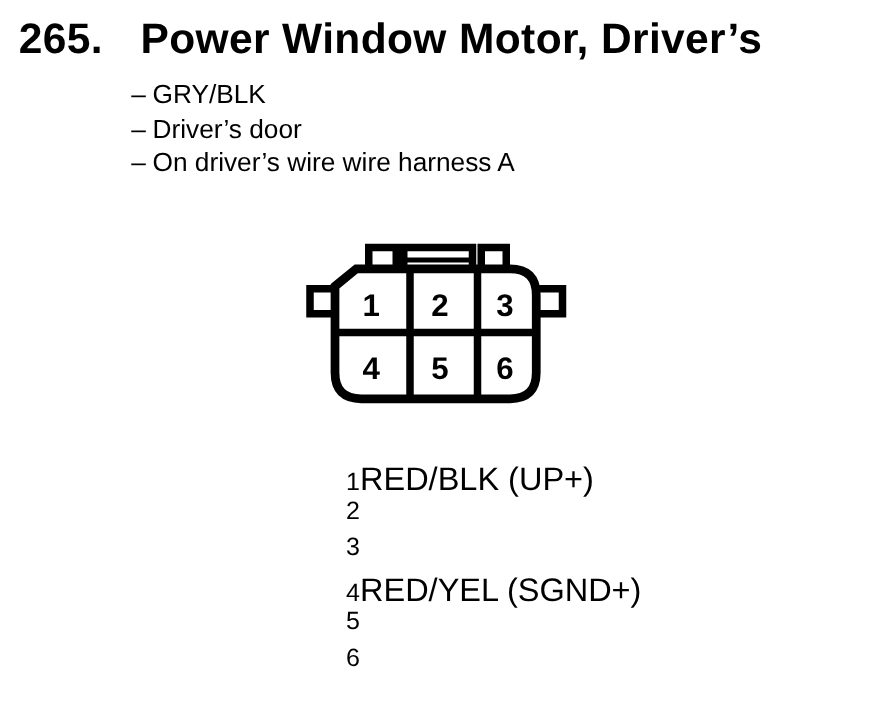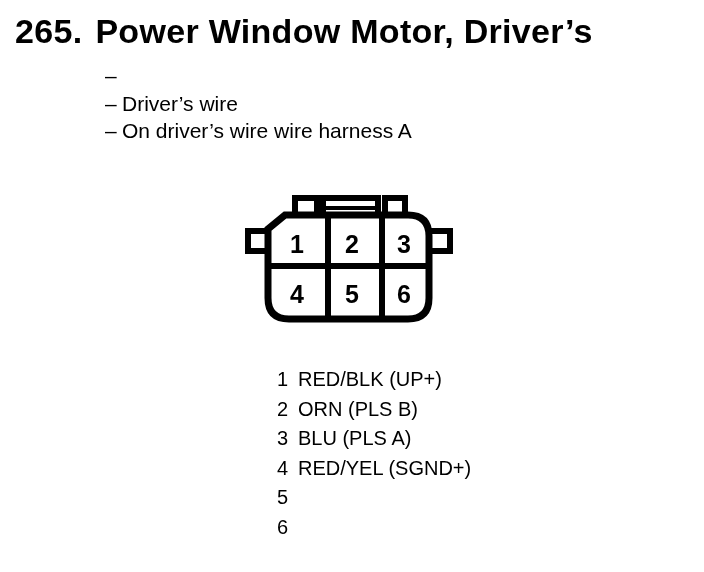--- a/index.html
+++ b/index.html
@@ -9,21 +9,21 @@
     position: relative;
     font-family: "Liberation Sans", sans-serif;
     color: #000000;
     overflow: hidden;
   }
   .page { position: absolute; inset: 0; background: #ffffff; }
 
   
   .title-row {
     position: absolute; left: 15px; top: 13px;
-    display: flex; align-items: baseline; gap: 13px;
+    display: flex; align-items: baseline; gap: 30px;
     font-weight: bold; font-size: 34px; line-height: 1.1;
     letter-spacing: 0.3px; white-space: nowrap;
   }
 
   
   .details {
     position: absolute; left: 105px; top: 62px;
   }
   .detail-item {
     display: flex; align-items: baseline;
@@ -45,41 +45,41 @@
   }
   .pin-row {
     display: flex; align-items: baseline;
     height: 29.5px; white-space: nowrap;
   }
   .pin-row .pin-num {
     width: 28px; text-align: right;
     font-size: 20px;
   }
   .pin-row .pin-label {
-    margin-left: 10px;
-    font-size: 20px;
+    font-size: 26px;
   }
 </style>
 </head>
 <body>
 
 <div class="page">
 
   <div class="title-row">
     <span>265.</span>
     <span>Power Window Motor, Driver’s</span>
   </div>
 
   <div class="details">
     <div class="detail-item">
       <span class="dash">–</span>
+      <span>GRY/BLK</span>
     </div>
     <div class="detail-item">
       <span class="dash">–</span>
-      <span>Driver’s wire</span>
+      <span>Driver’s door</span>
     </div>
     <div class="detail-item">
       <span class="dash">–</span>
       <span>On driver’s wire wire harness A</span>
     </div>
   </div>
 
   <div class="connector-figure">
     <svg viewBox="0 0 230 160" xmlns="http://www.w3.org/2000/svg">
       <g stroke="#000000" fill="#ffffff">
@@ -108,25 +108,23 @@
     </svg>
   </div>
 
   <div class="pinout">
     <div class="pin-row">
       <span class="pin-num">1</span>
       <span class="pin-label">RED/BLK (UP+)</span>
     </div>
     <div class="pin-row">
       <span class="pin-num">2</span>
-      <span class="pin-label">ORN (PLS B)</span>
     </div>
     <div class="pin-row">
       <span class="pin-num">3</span>
-      <span class="pin-label">BLU (PLS A)</span>
     </div>
     <div class="pin-row">
       <span class="pin-num">4</span>
       <span class="pin-label">RED/YEL (SGND+)</span>
     </div>
     <div class="pin-row">
       <span class="pin-num">5</span>
     </div>
     <div class="pin-row">
       <span class="pin-num">6</span>

